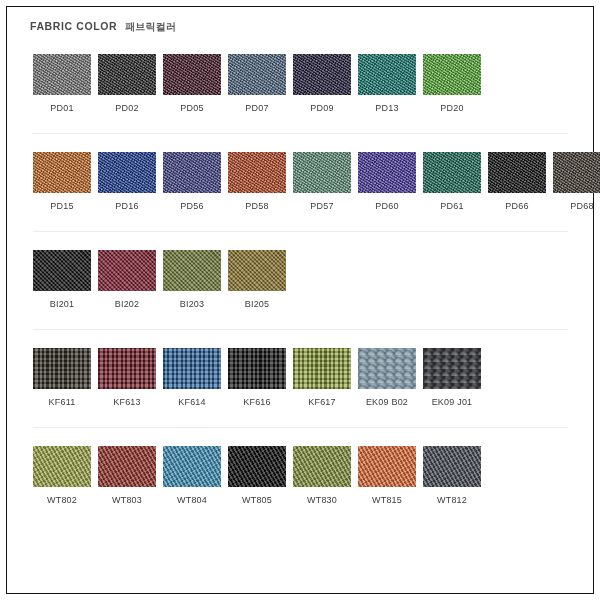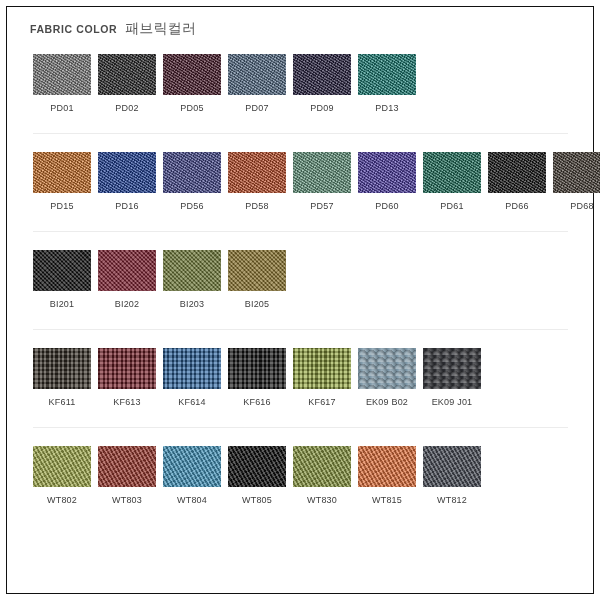--- a/index.html
+++ b/index.html
@@ -48,22 +48,22 @@
     height: 22px;
     margin-bottom: 12px;
   }
   .header-title {
     font-size: 10.5px;
     font-weight: bold;
     letter-spacing: 0.6px;
     color: #4a4a4a;
   }
   .header-subtitle {
-    font-size: 14px;
-    font-weight: normal;
+    font-size: 10px;
+    font-weight: bold;
     color: #5a5a5a;
     letter-spacing: 0.2px;
   }
 
   
   .group {
     position: relative;
   }
   .swatch-row {
     display: flex;
@@ -180,20 +180,26 @@
                 <div class="tex tex-mottle"></div>
               </div>
               <div class="swatch-label">PD09</div>
             </div>
             <div class="swatch-cell">
               <div class="swatch" style="background-color: rgb(24, 137, 127);">
                 <div class="tex tex-mottle"></div>
               </div>
               <div class="swatch-label">PD13</div>
             </div>
+            <div class="swatch-cell">
+              <div class="swatch" style="background-color: rgb(99, 196, 62);">
+                <div class="tex tex-mottle"></div>
+              </div>
+              <div class="swatch-label">PD20</div>
+            </div>
           </div>
         </div>
         <div class="divider"></div>
         <div class="group">
           <div class="swatch-row">
             <div class="swatch-cell">
               <div class="swatch" style="background-color: rgb(224, 123, 42);">
                 <div class="tex tex-mottle"></div>
               </div>
               <div class="swatch-label">PD15</div>

